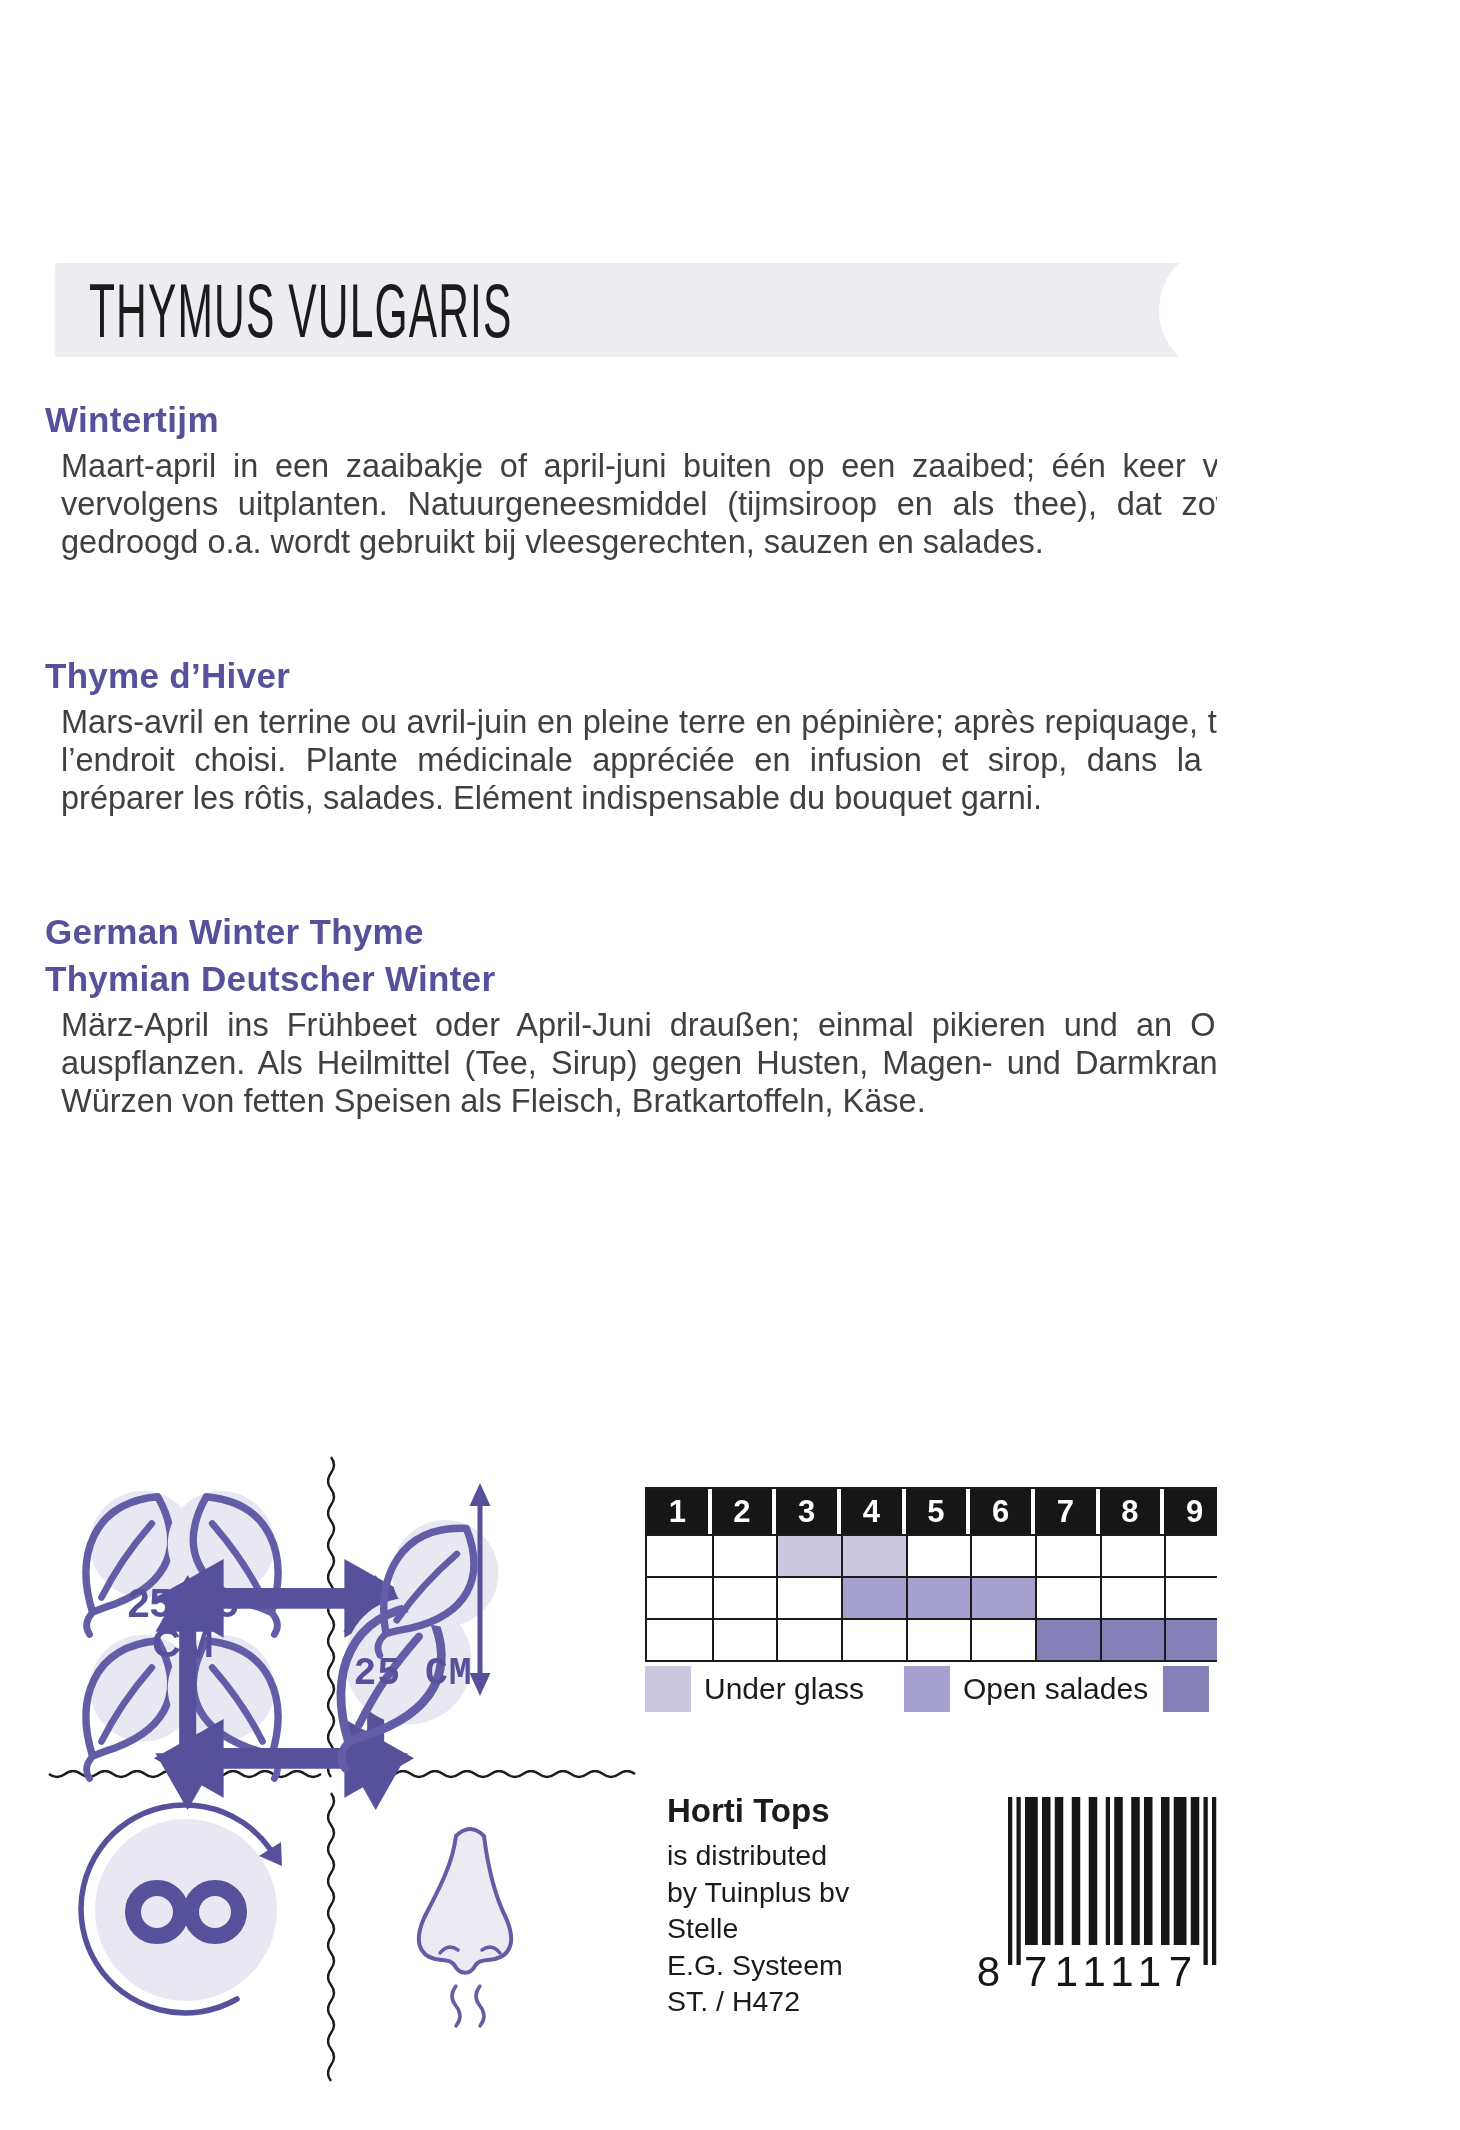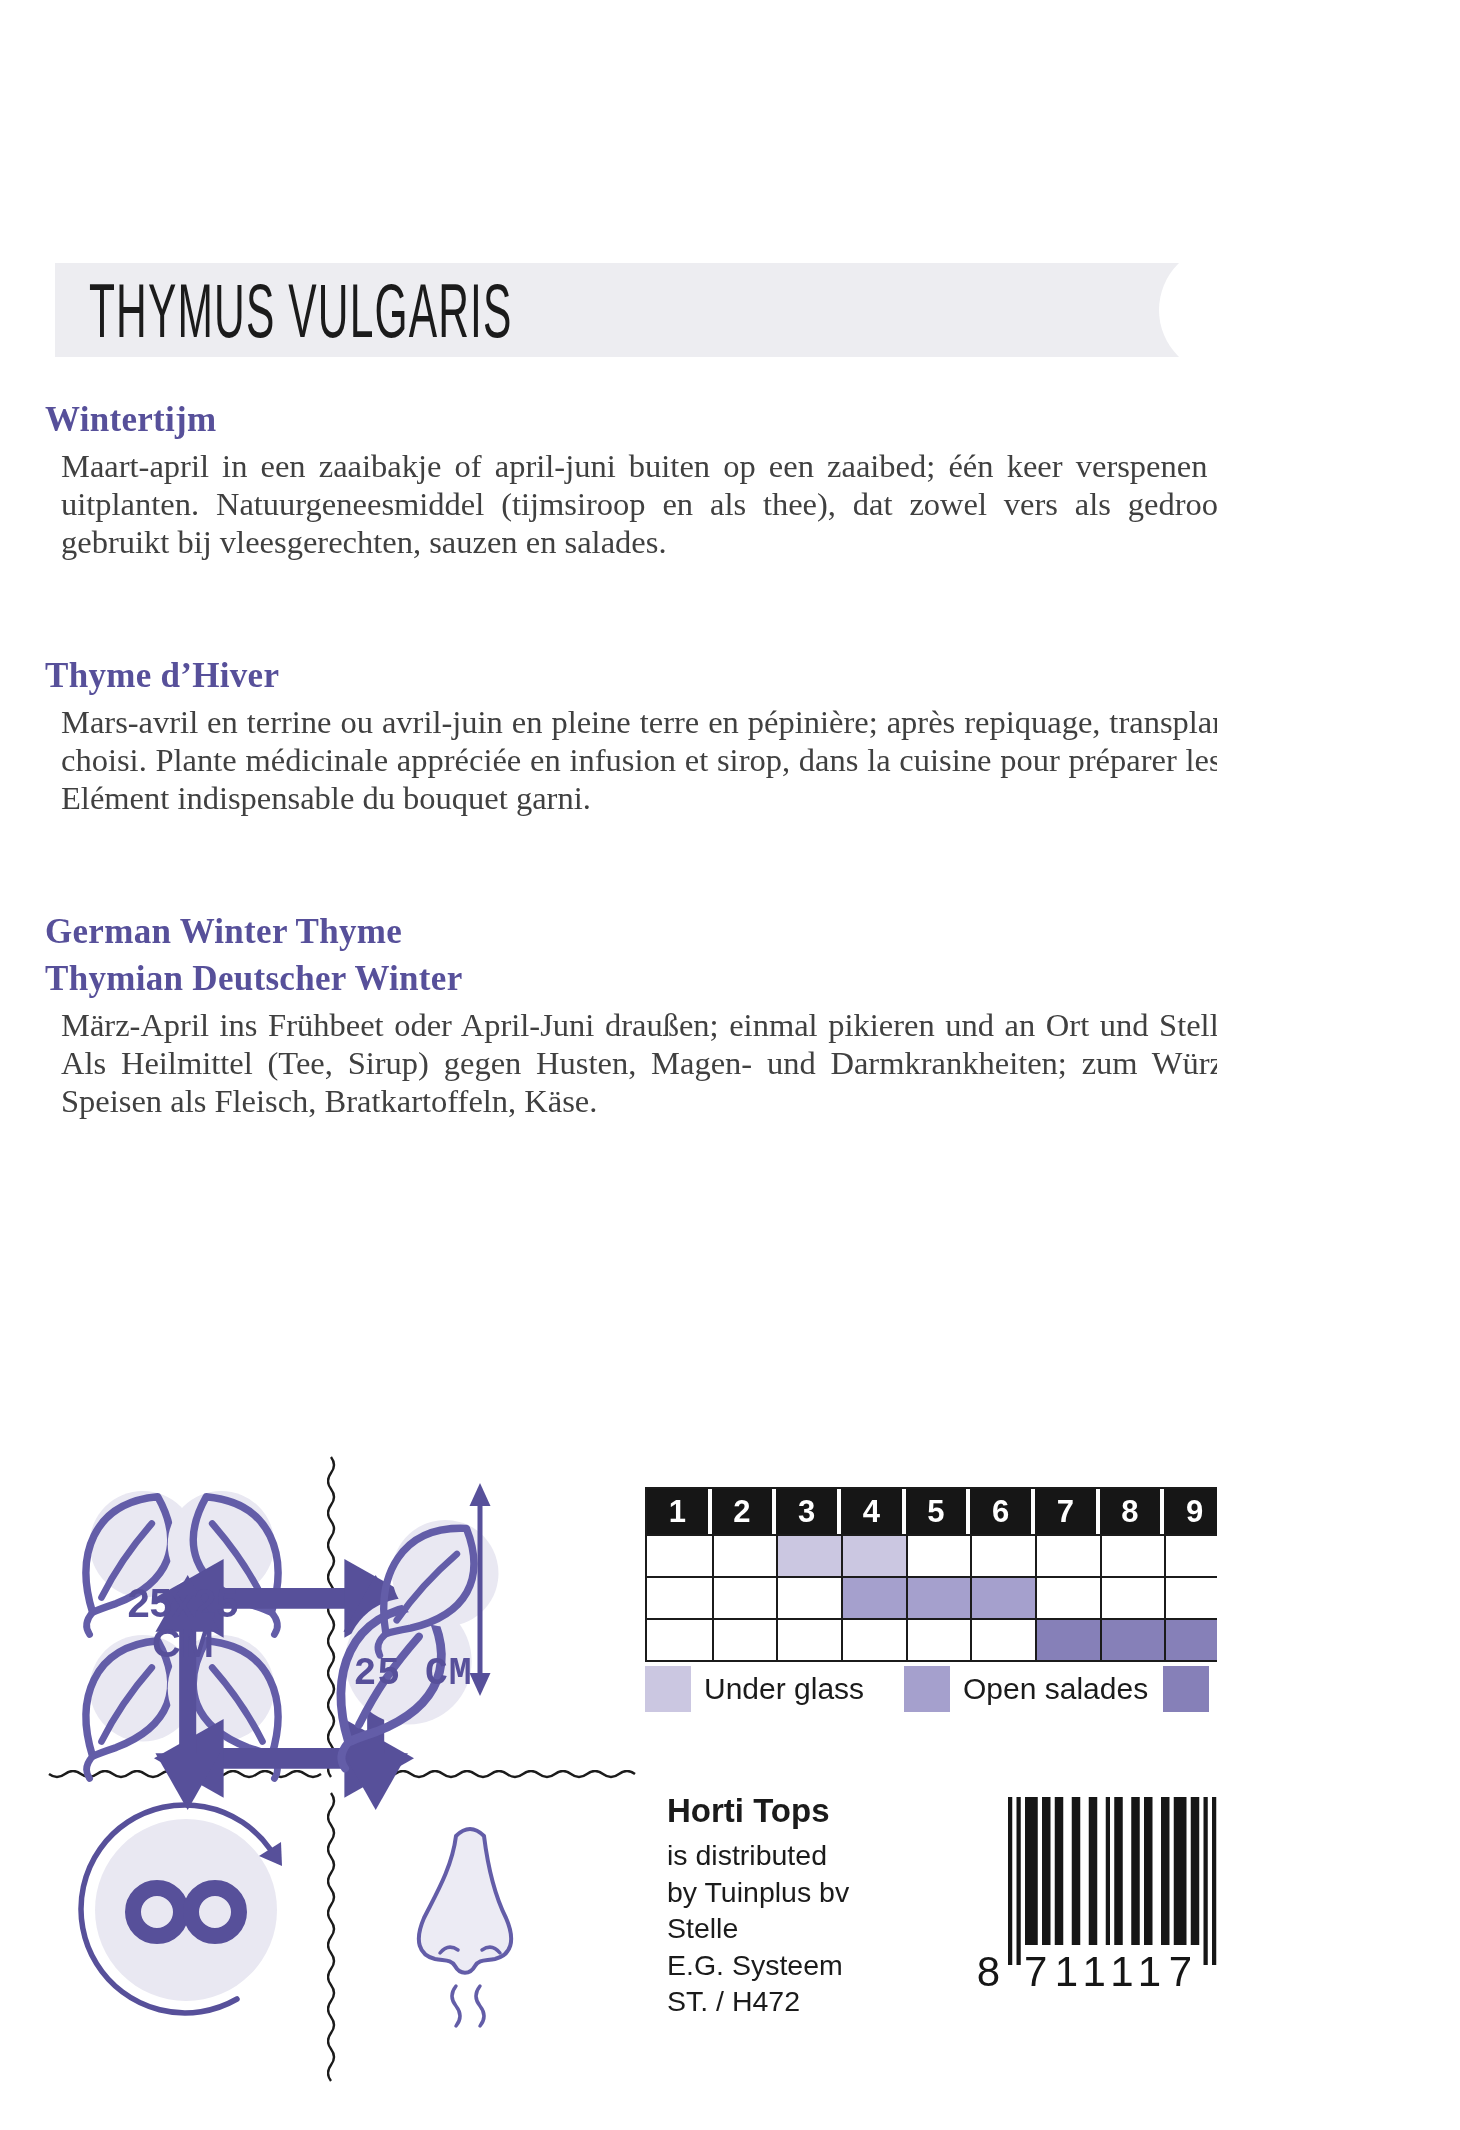--- a/index.html
+++ b/index.html
@@ -18,21 +18,21 @@
     content:""; position:absolute; right:-72px; top:-18px;
     width:130px; height:130px; border-radius:50%; background:#fff;
   }
   .banner-title {
     position:absolute; left:34px; top:0; height:94px; line-height:96px;
     font-size:76px; font-weight:400; letter-spacing:2px; white-space:nowrap;
     transform: scaleX(0.56); transform-origin:left center; color:#1b1b1b;
   }
   .bee-svg { position:absolute; left:1240px; top:228px; }
   
-  .text-col { position:absolute; left:45px; top:400px; width:1378px;font-family:Liberation Serif, serif; }
+  .text-col { position:absolute; left:45px; top:400px; width:1378px; }
   .text-col h2 {
     font-size:35px; font-weight:700; color:#57509a; margin:0 0 7px;
     letter-spacing:0.3px;
   }
   .text-col p {
     font-size:32.5px; line-height:38px; margin:0 16px 57px;
     text-align:justify; min-height:152px; color:#404040;
   }
   
   .abs { position:absolute; }

